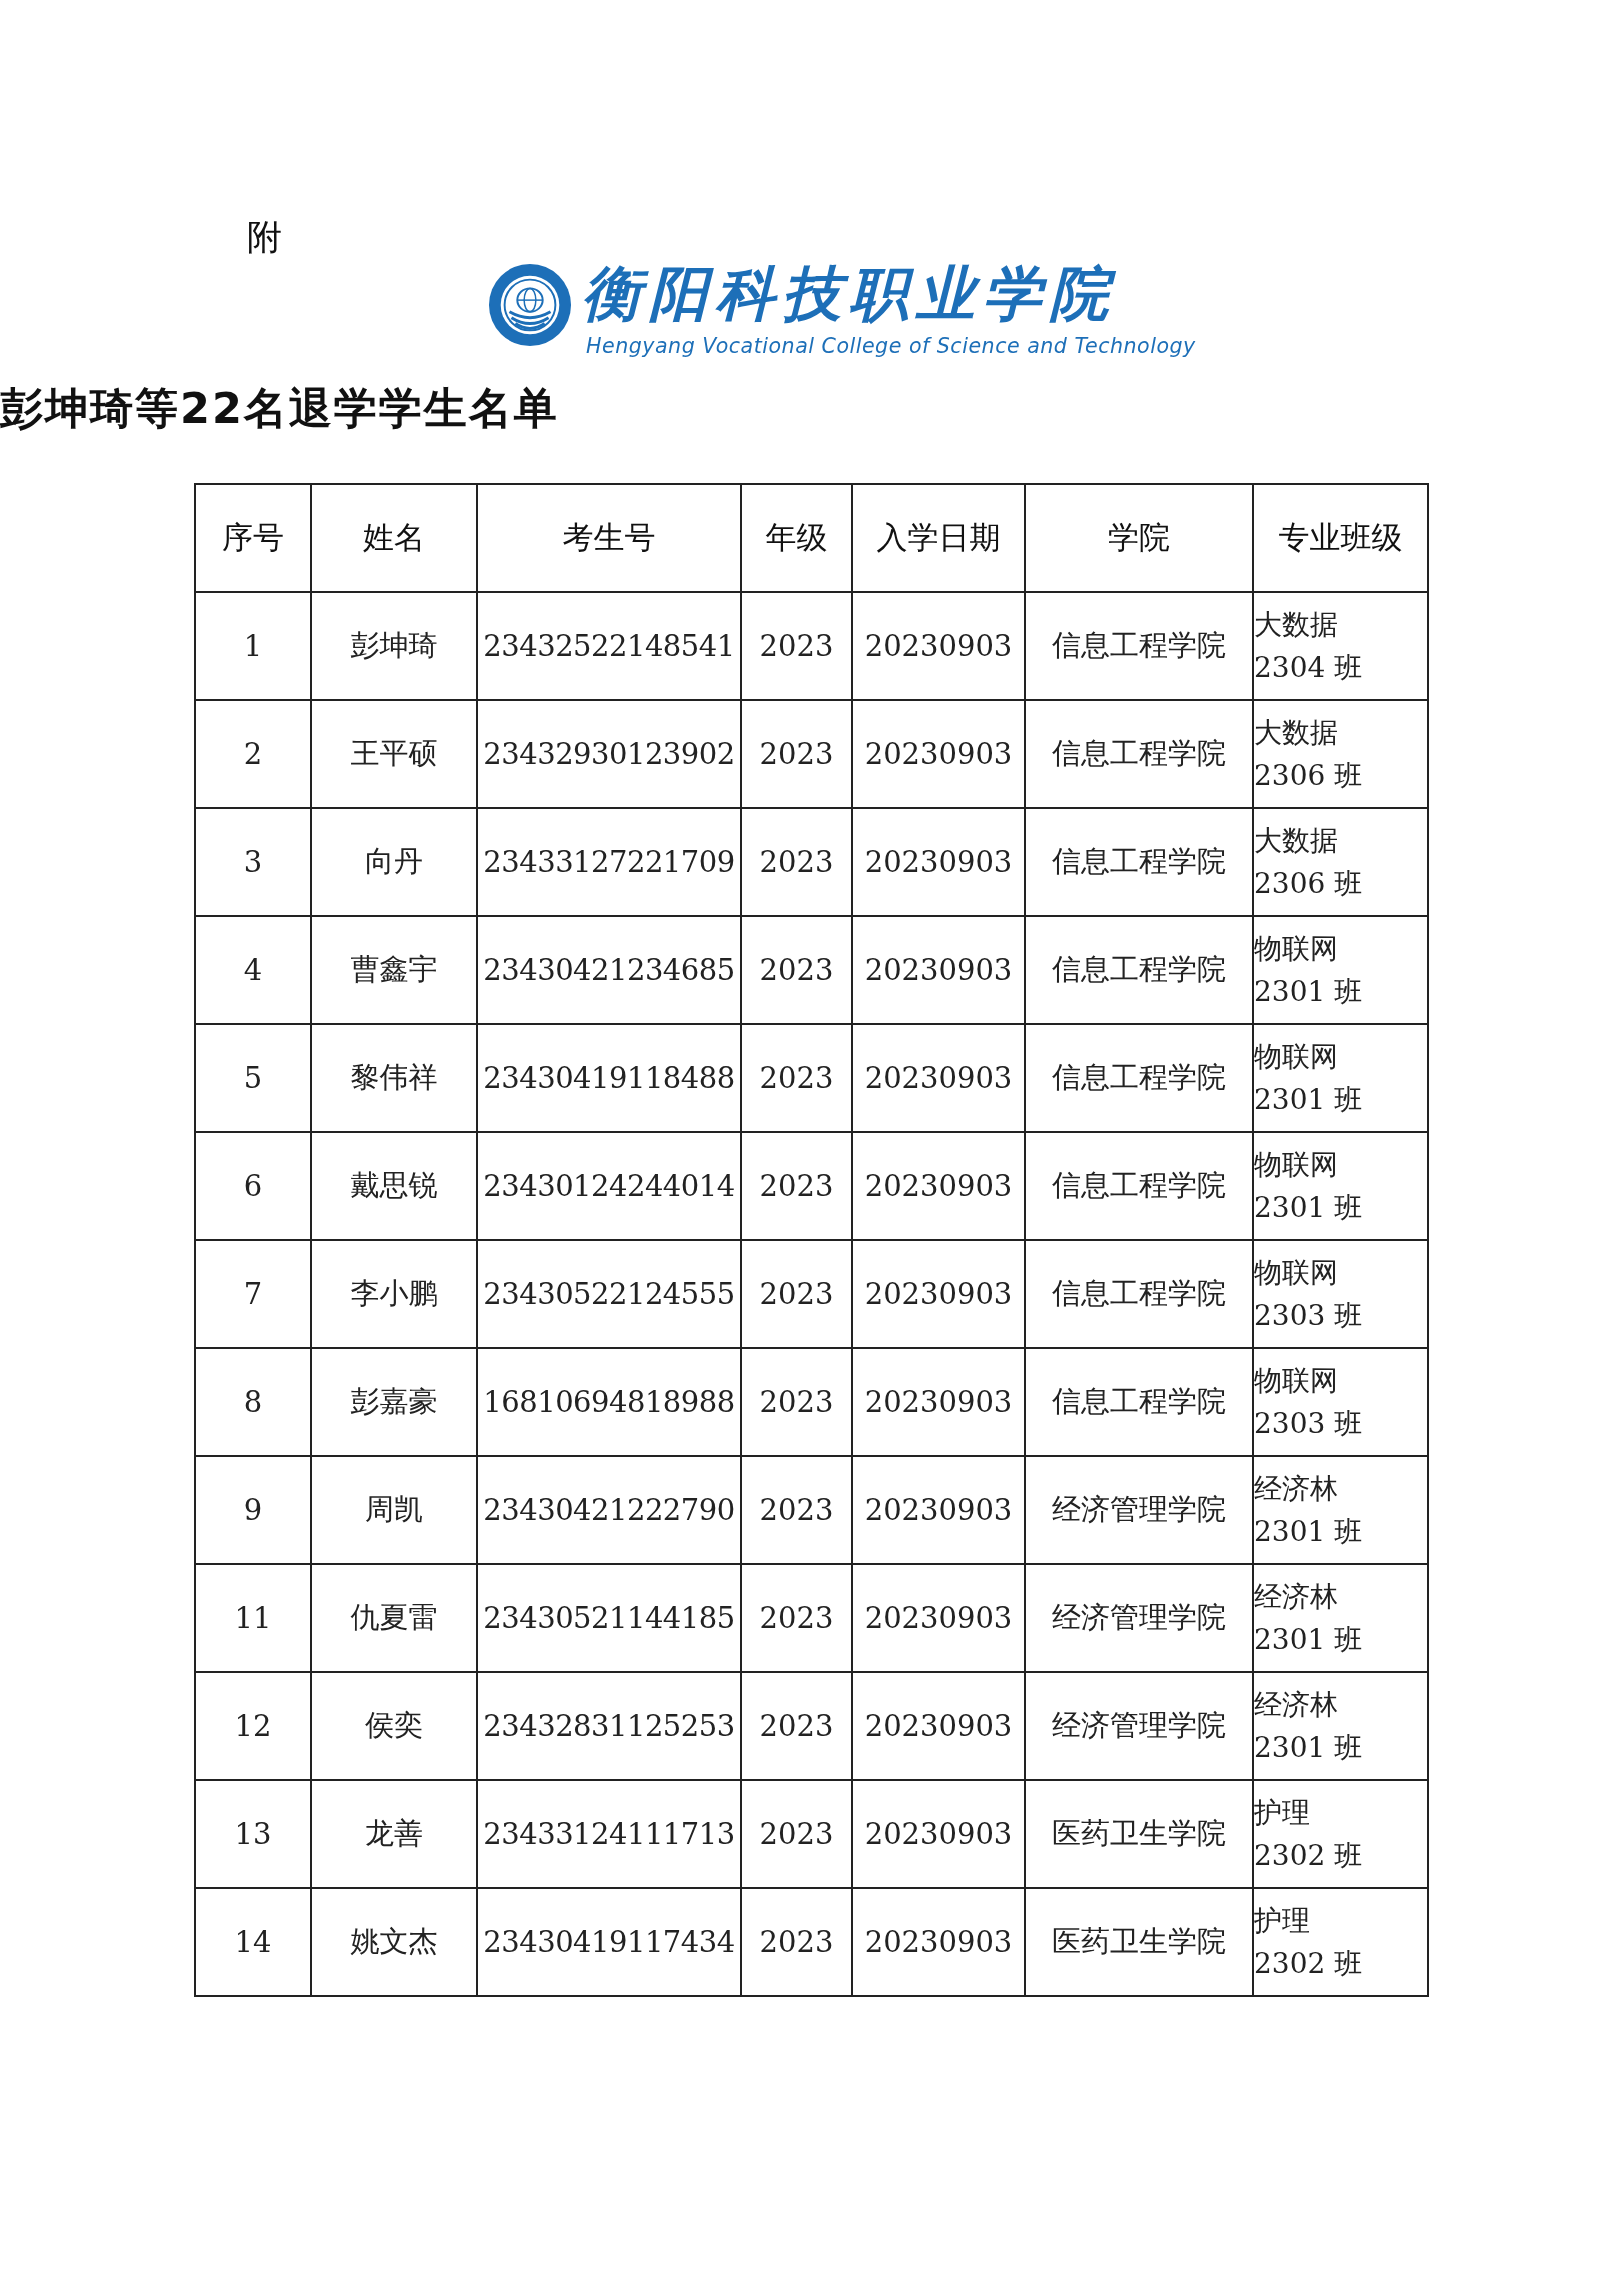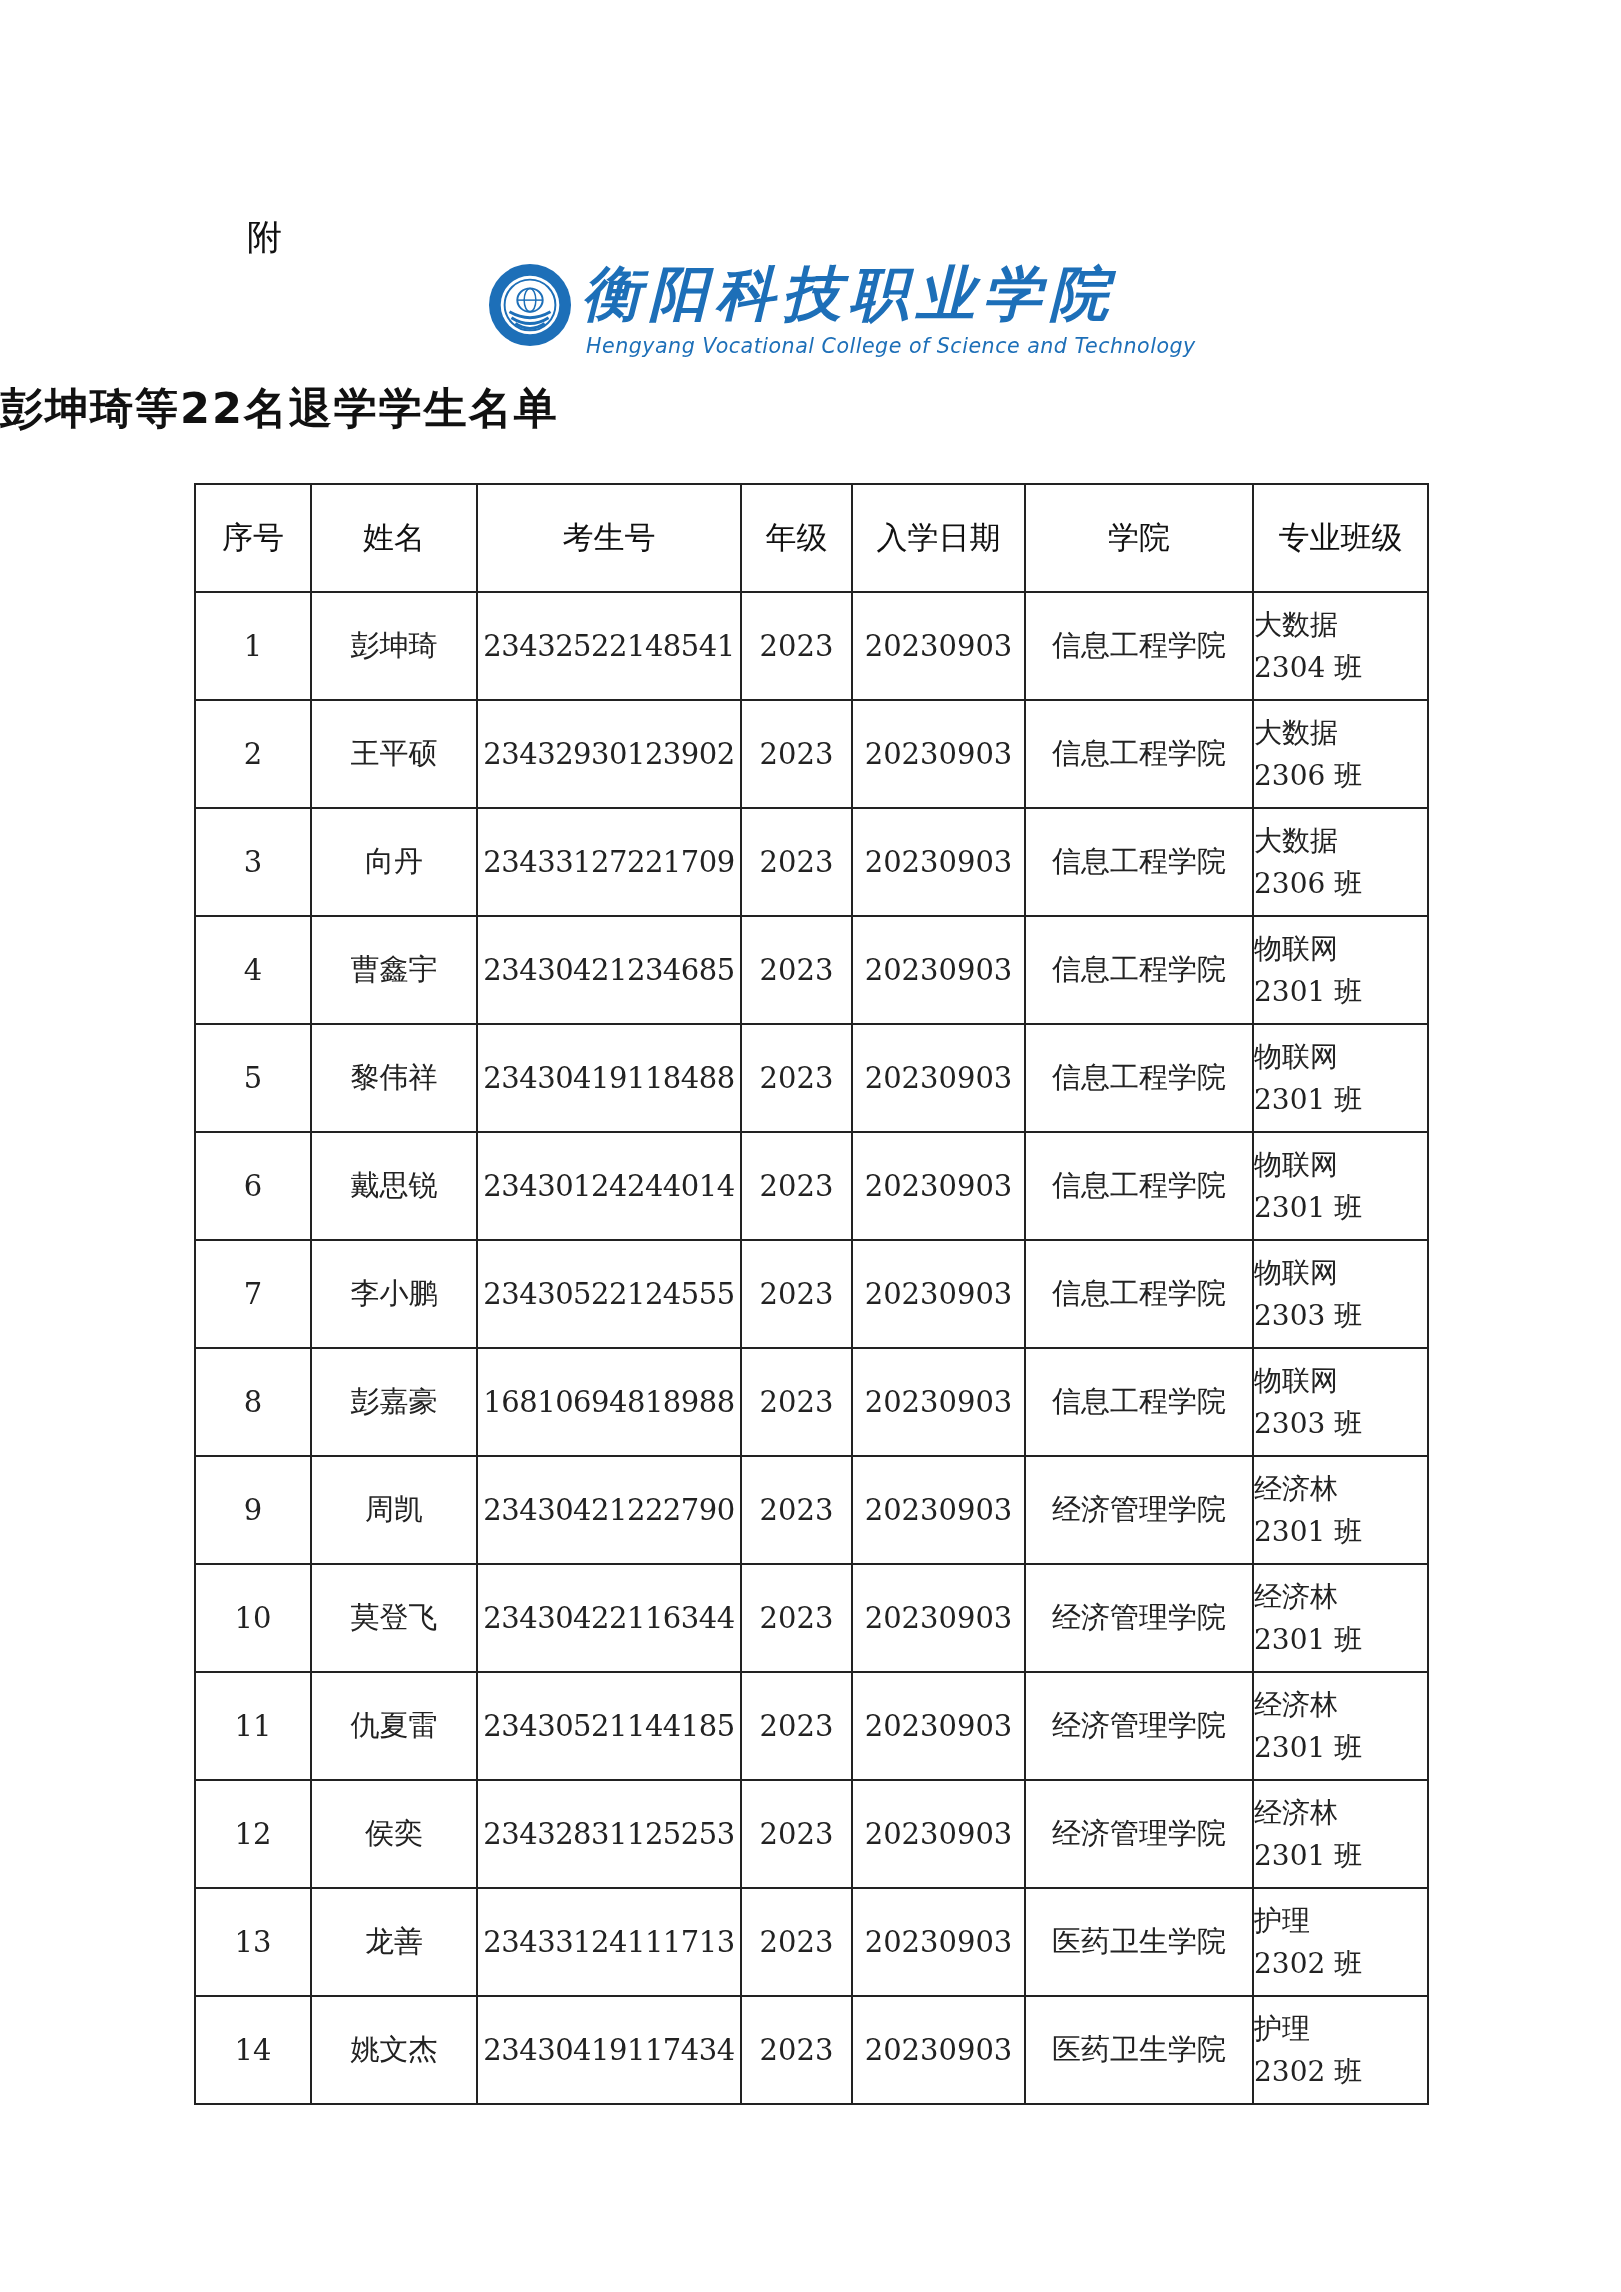--- a/index.html
+++ b/index.html
@@ -192,34 +192,20 @@
         <td>20230903</td>
         <td>经济管理学院</td>
         <td>
           <div class="cls">
             <span>经济林</span>
             <span>2301 班</span>
           </div>
         </td>
       </tr>
       <tr>
-        <td>10</td>
-        <td>莫登飞</td>
-        <td class="mono">23430422116344</td>
-        <td>2023</td>
-        <td>20230903</td>
-        <td>经济管理学院</td>
-        <td>
-          <div class="cls">
-            <span>经济林</span>
-            <span>2301 班</span>
-          </div>
-        </td>
-      </tr>
-      <tr>
         <td>11</td>
         <td>仇夏雷</td>
         <td class="mono">23430521144185</td>
         <td>2023</td>
         <td>20230903</td>
         <td>经济管理学院</td>
         <td>
           <div class="cls">
             <span>经济林</span>
             <span>2301 班</span>

